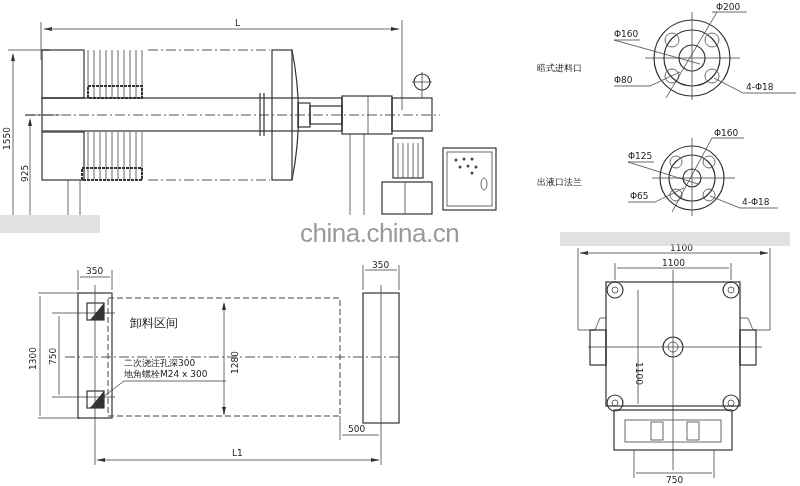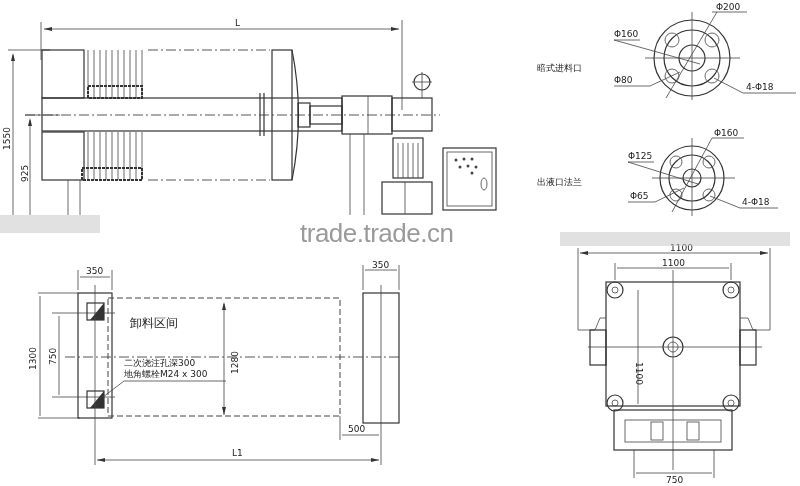--- a/index.html
+++ b/index.html
@@ -263,13 +263,13 @@
     <line class="thin" x1="634" y1="450" x2="634" y2="478"></line>
     <line class="thin" x1="714" y1="450" x2="714" y2="478"></line>
     <line class="thin" x1="636" y1="473" x2="712" y2="473"></line>
     <text class="dim" x="666" y="483">750</text>
   </g>
 
   <rect class="blur" x="0" y="215" width="100" height="18"></rect>
   <rect class="blur" x="560" y="232" width="230" height="14"></rect>
 </svg>
 
-<div class="watermark">trade.trade.cn</div>
+<div class="watermark">china.china.cn</div>
 
 </body></html>

